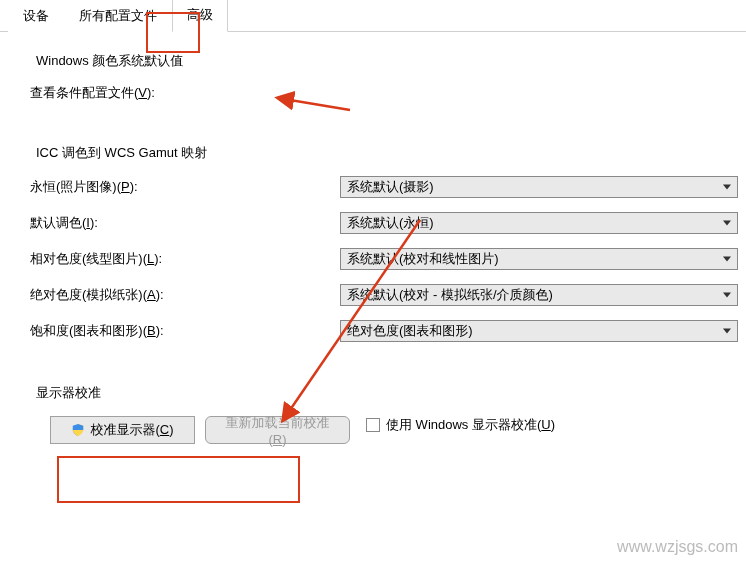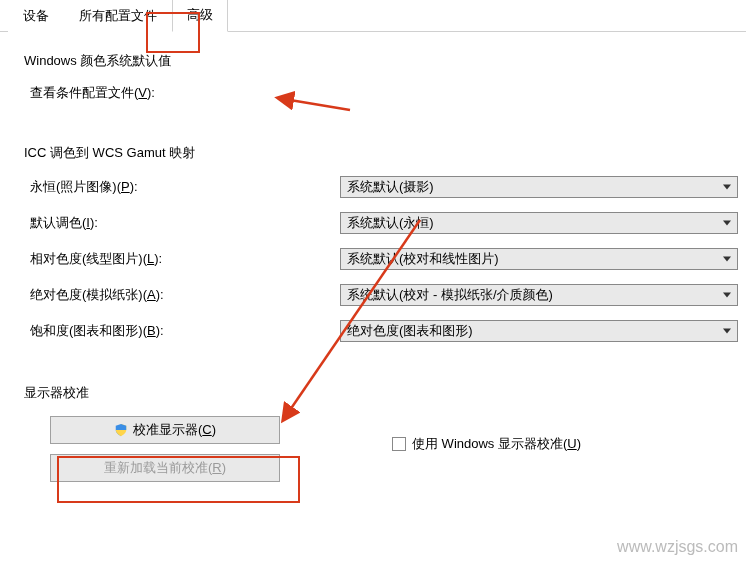--- a/index.html
+++ b/index.html
@@ -38,21 +38,21 @@
     padding: 20px 8px 8px 8px;
   }
   .section {
     padding: 0 0 18px 12px;
     position: relative;
     margin-bottom: 10px;
   }
   .section-title {
     font-size: 13px;
     margin-bottom: 14px;
-    margin-left: 4px;
+    margin-left: 16px;
   }
   .row {
     display: flex;
     align-items: center;
     margin-bottom: 14px;
     padding-left: 10px;
   }
   .row-label {
     width: 310px;
     flex: 0 0 310px;
@@ -180,37 +180,37 @@
       <div class="row-label"><span>饱和度(图表和图形)(</span><span class="underline">B</span><span>):</span></div>
       <div class="dropdown">
           <span>绝对色度(图表和图形)</span>
         </div>
     </div>
   </div>
 
   <div class="section">
     <div class="section-title">显示器校准</div>
     <div class="row" style="padding-left:30px;">
-      <div style="width:300px;flex:0 0 300px;display:flex;flex-direction:column;gap:10px;">
+      <div style="width:300px;flex:0 0 300px;display:flex;flex-direction:row;gap:10px;">
         <button class="btn" style="width:230px;">
           <span class="shield-icon">
             <svg viewBox="0 0 16 16" width="14" height="14">
               <path d="M8 1 L14 3 V8 C14 12 8 15 8 15 V1 Z" fill="#ffd54a"></path>
               <path d="M8 1 L2 3 V8 C2 12 8 15 8 15 V1 Z" fill="#3a8ee6"></path>
               <path d="M8 1 L14 3 V8 H8 Z" fill="#3a8ee6"></path>
               <path d="M8 8 H2 V8 C2 12 8 15 8 15 Z" fill="#ffd54a"></path>
             </svg>
           </span>
           <span><span>校准显示器(</span><span class="underline">C</span><span>)</span></span>
         </button>
-        <button class="btn disabled" style="width:230px;">
+        <button class="btn disabled" style="width:230px;border-radius:6px;">
           <span><span>重新加载当前校准(</span><span class="underline">R</span><span>)</span></span>
         </button>
       </div>
-      <div class="checkbox-row" style="margin-left:42px;margin-top:-10px;">
+      <div class="checkbox-row" style="margin-left:16px;margin-top:-10px;">
         <span class="checkbox"></span>
         <span><span>使用 Windows 显示器校准(</span><span class="underline">U</span><span>)</span></span>
       </div>
     </div>
   </div>
 
 </div>
 
 <div class="hl-box" style="left:146px; top:12px; width:54px; height:41px;"></div>
 <div class="hl-box" style="left:57px; top:456px; width:243px; height:47px;"></div>

